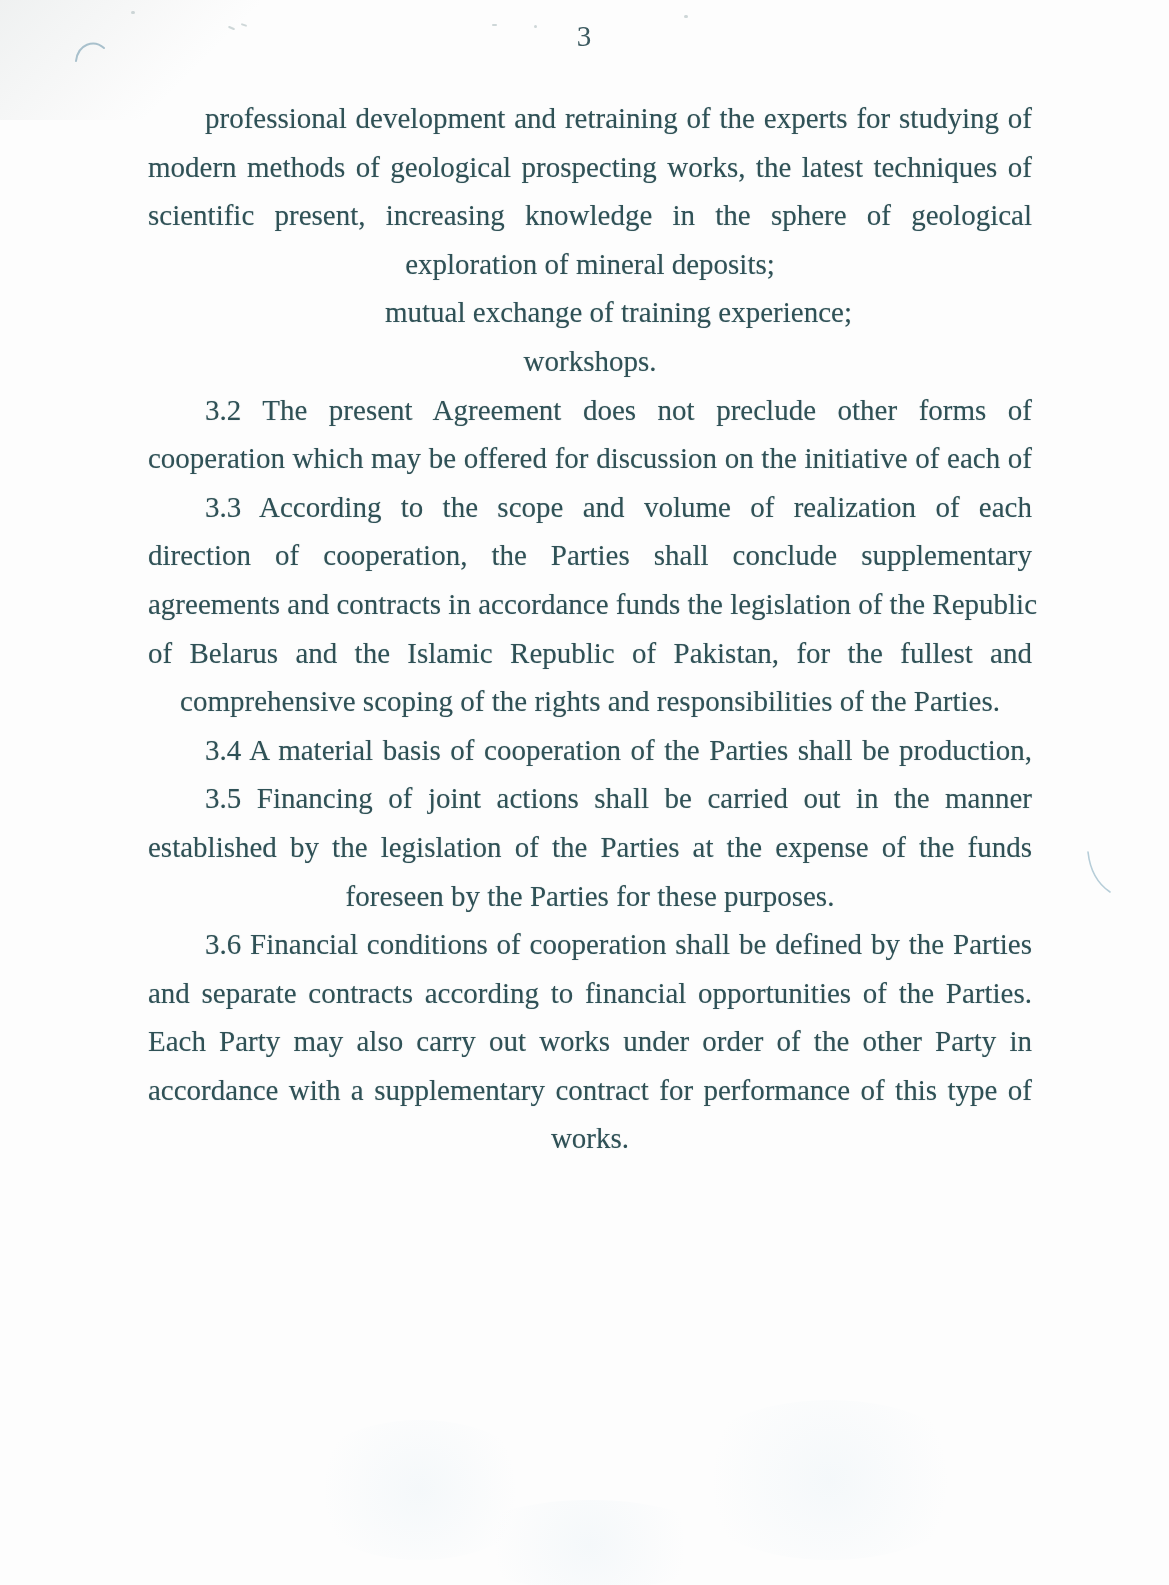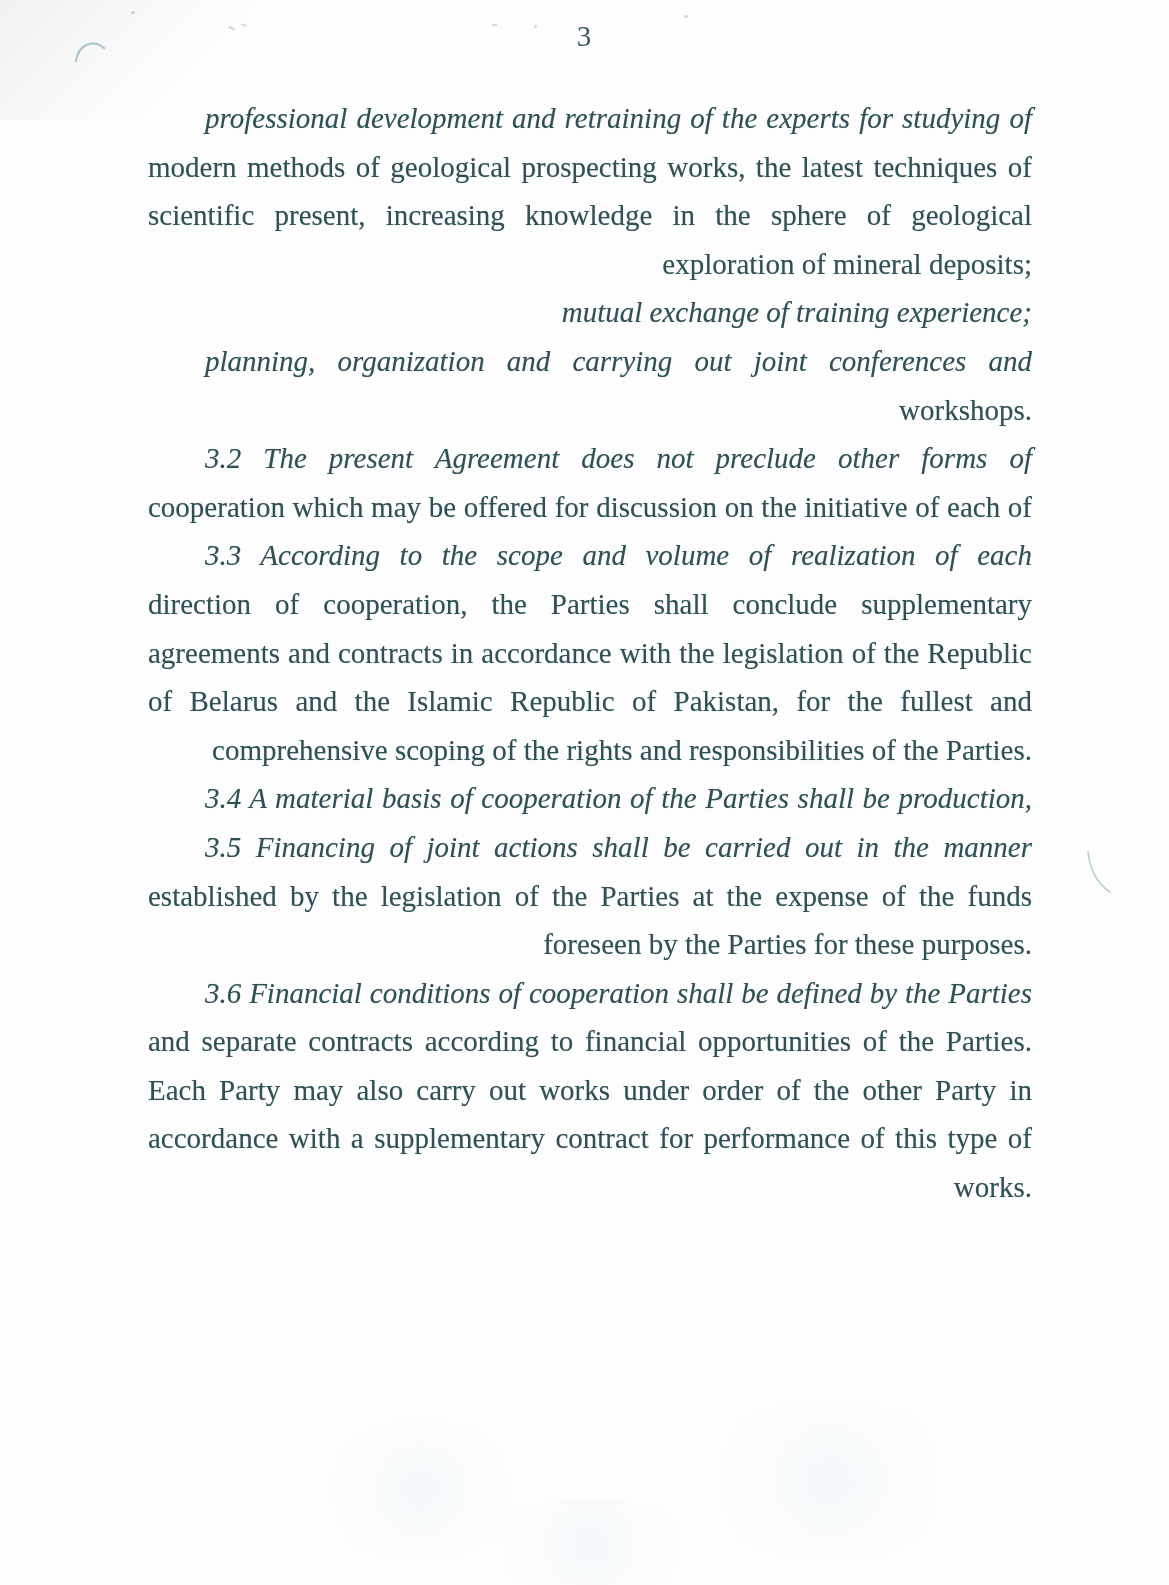--- a/index.html
+++ b/index.html
@@ -33,23 +33,23 @@
   .body-text{
     position:absolute;
     left:148px;top:94px;
     width:884px;
     font-size:29px;
     line-height:48.6px;
     color:#2f5156;
     text-shadow:0 0 1px rgba(47,81,88,0.35);
   }
   .para{margin:0;padding:0;}
-  .line{display:block;white-space:nowrap;text-align:right;}
+  .line{display:block;white-space:nowrap;text-align:center;}
   .line.just{text-align:justify;text-align-last:justify;}
-  .line.indent{padding-left:57px;font-style:italic;}
+  .line.indent{padding-left:57px;}
   .artifact{position:absolute;pointer-events:none;}
   .smudge{
     position:absolute;border-radius:50%;
     background:radial-gradient(circle, rgba(170,205,225,0.10), rgba(170,205,225,0) 70%);
     pointer-events:none;
   }
   .speck{position:absolute;background:#b9c6c8;border-radius:2px;opacity:.7;pointer-events:none;}
 </style>
 </head>
 <body>
@@ -85,33 +85,32 @@
       <span class="line just">scientific present, increasing knowledge in the sphere of geological</span>
       <span class="line">exploration of mineral deposits;</span>
     </p>
 
     <p class="para">
       <span class="line indent">mutual exchange of training experience;</span>
     </p>
 
 
     <p class="para">
-      <span class="line just indent">planning, organization and carrying out joint conferences and</span>
       <span class="line">workshops.</span>
     </p>
 
     <p class="para">
       <span class="line just indent">3.2 The present Agreement does not preclude other forms of</span>
       <span class="line just">cooperation which may be offered for discussion on the initiative of each of</span>
     </p>
 
     <p class="para">
       <span class="line just indent">3.3 According to the scope and volume of realization of each</span>
       <span class="line just">direction of cooperation, the Parties shall conclude supplementary</span>
-      <span class="line just">agreements and contracts in accordance with the legislation of the Republic</span>
+      <span class="line just">agreements and contracts in accordance funds the legislation of the Republic</span>
       <span class="line just">of Belarus and the Islamic Republic of Pakistan, for the fullest and</span>
       <span class="line">comprehensive scoping of the rights and responsibilities of the Parties.</span>
     </p>
 
     <p class="para">
       <span class="line just indent">3.4 A material basis of cooperation of the Parties shall be production,</span>
     </p>
 
     <p class="para">
       <span class="line just indent">3.5 Financing of joint actions shall be carried out in the manner</span>

